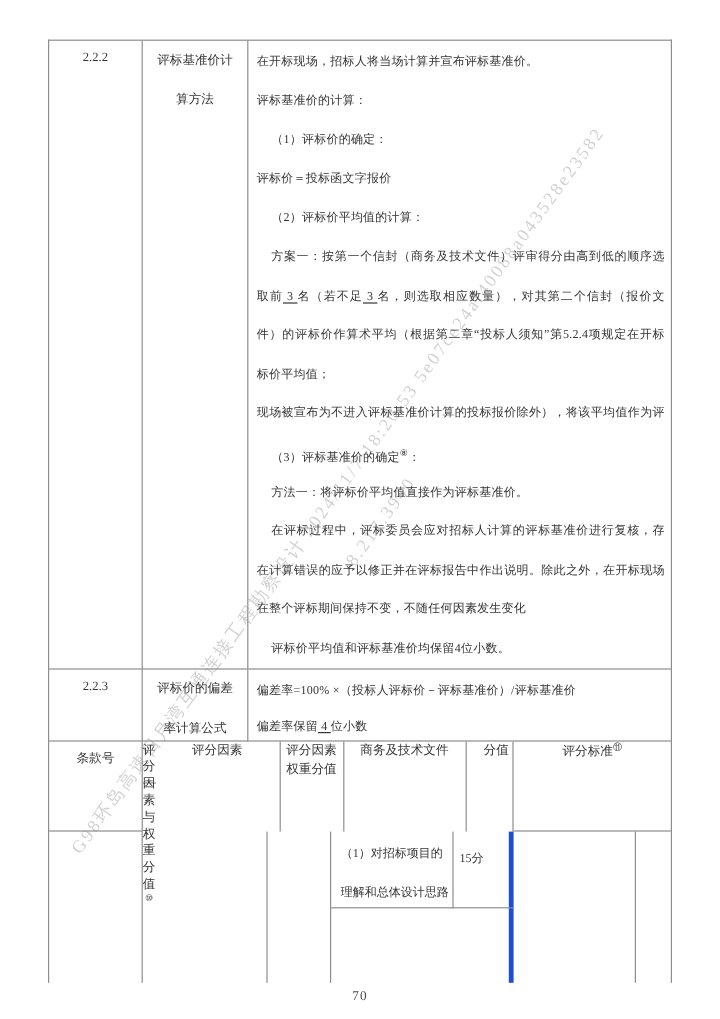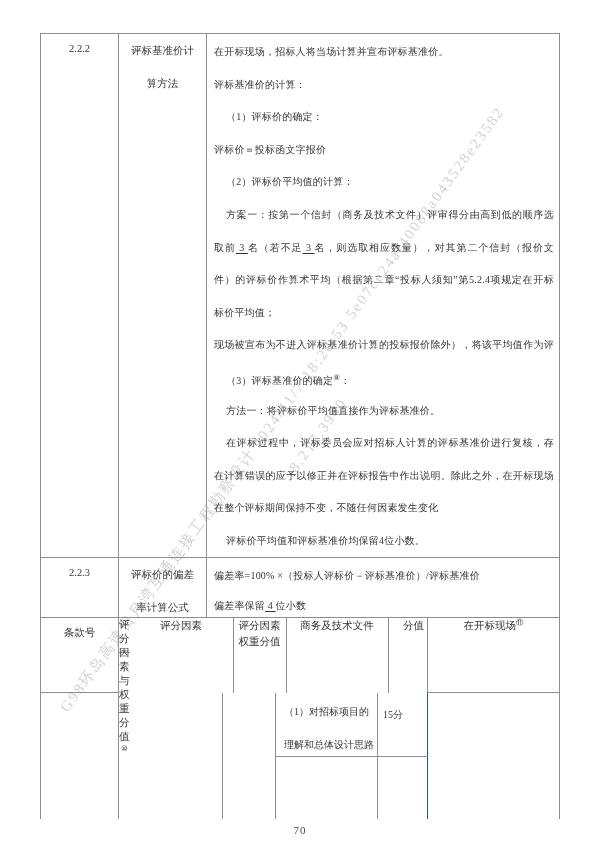--- a/index.html
+++ b/index.html
@@ -49,21 +49,21 @@
   .sc-weight  { width:53px;  flex:none; line-height:16px; }
   .sc-subitem { width:102px; flex:none; line-height:15px; }
   .sc-score   { width:50px;  flex:none; border-right:none; line-height:15px; }
   .mid-bottom .cell { border-bottom:none; }
   .c-standard { flex:1; border-right:none; }
   
   .rowD .cell { border-bottom:none; }
   .d-c1 { width:78px; flex:none; }
   .d-c2 { width:104px; flex:none; }
   .d-c3 { width:53px; flex:none; }
-  .d-group { width:152px; flex:none; display:flex; flex-direction:column; border-right:1px solid #1d4ed8;font-family:Liberation Serif, serif; }
+  .d-group { width:152px; flex:none; display:flex; flex-direction:row; border-right:4px solid #1d4ed8;font-family:Liberation Serif, serif; }
   .d-sub1 { height:64px; display:flex; }
   .d-sub1 .cell { border-bottom:1px solid #8e8e8e; }
   .d-sub2 { flex:1; display:flex; }
   .d-item { width:102px; flex:none; padding:2px 4px 0 8px; font-size:10px; }
   .d-item .para { line-height:33px; height:33px; }
   .d-score { width:50px; flex:none; border-right:none; padding:15px 0 16px 5px; font-size:10px; }
   .d-last { flex:1; border-right:none; }
   .pageno {
     position:absolute; left:0; right:0; top:824px; text-align:center;
     font-size:11px; color:#4a4a4a; letter-spacing:1px; z-index:2;
@@ -129,21 +129,21 @@
           <div class="cell sc-factor center">评分因素</div>
           <div class="cell sc-weight center">
             <div>评分因素</div>
             <div>权重分值</div>
           </div>
           <div class="cell sc-subitem center">商务及技术文件</div>
           <div class="cell sc-score center">分值</div>
         </div>
       </div>
       <div class="cell c-standard center">
-        <div><span>在开标现场</span><sup class="sup">⑪</sup></div>
+        <div><span>评分标准</span><sup class="sup">⑪</sup></div>
       </div>
     </div>
 
     <div class="row rowD">
       <div class="cell d-c1"></div>
       <div class="cell d-c2"></div>
       <div class="cell d-c3"></div>
       <div class="d-group">
         <div class="d-sub1">
           <div class="cell d-item">

